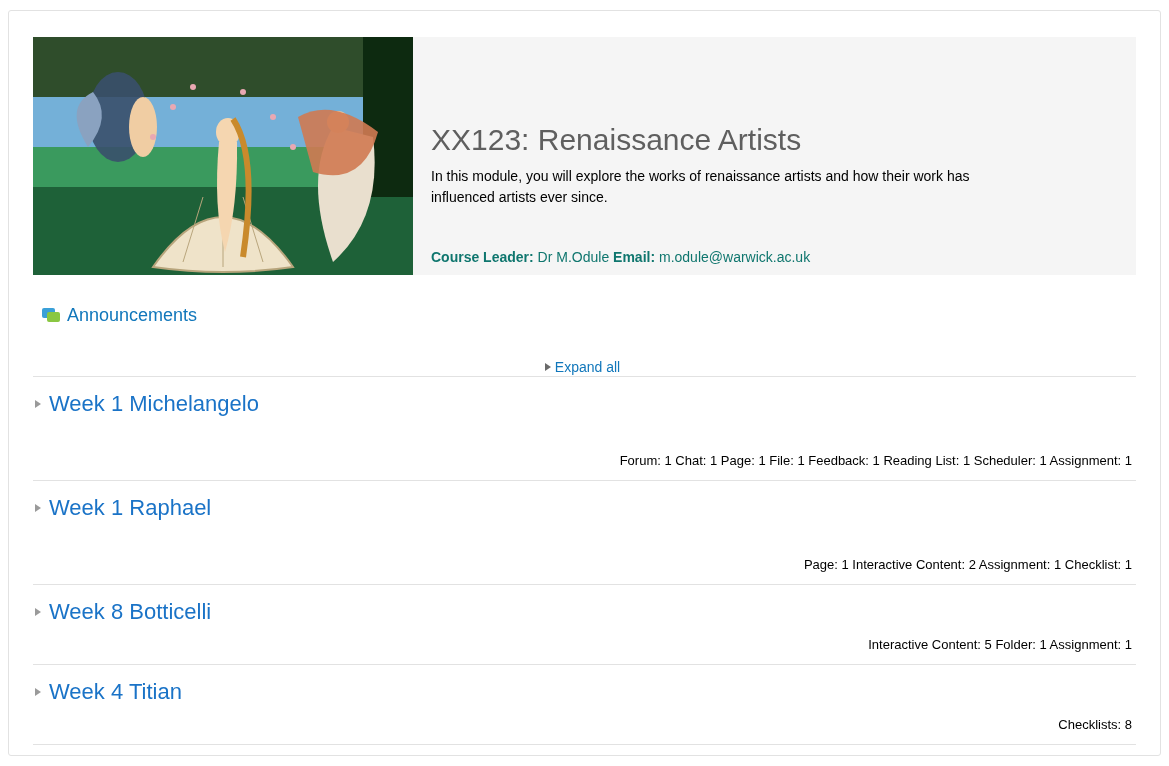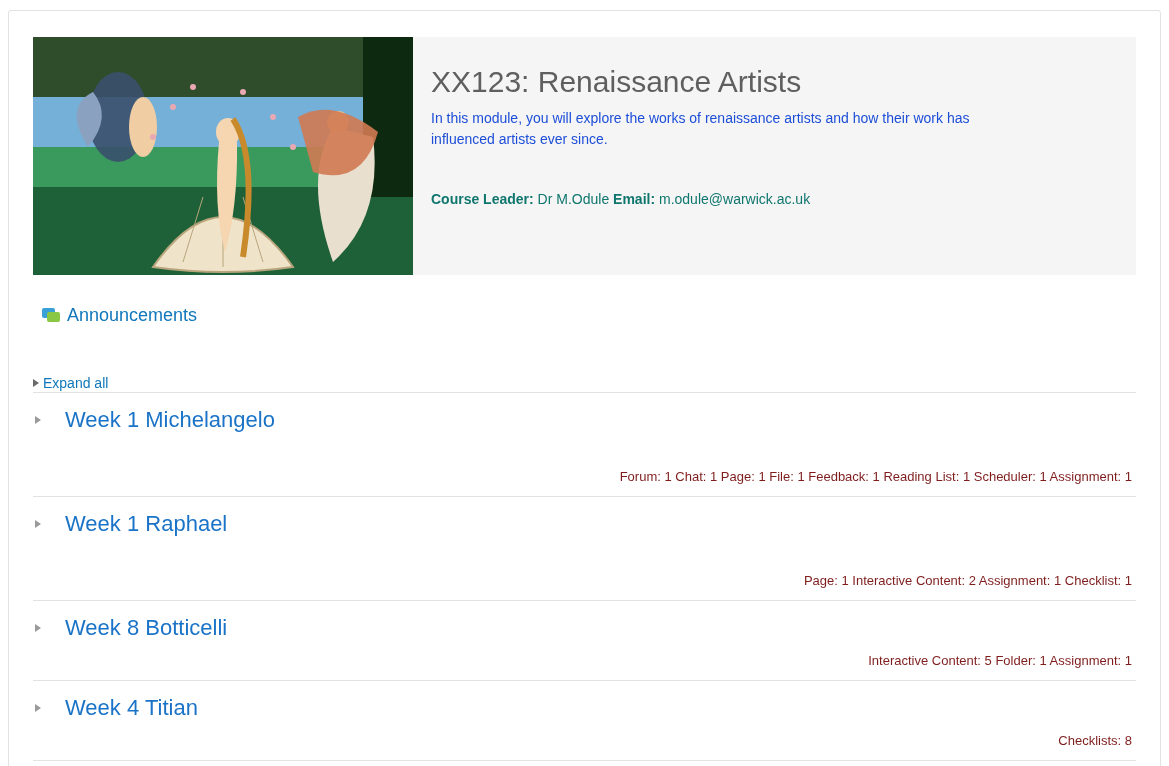--- a/index.html
+++ b/index.html
@@ -13,20 +13,21 @@
   .card {
     border: 1px solid #e2e2e2;
     border-radius: 3px;
     padding: 26px 24px 10px 24px;
     background: #fff;
   }
   
   .course-header {
     display: flex;
     background: #f5f5f5;
+    align-items: flex-end;
   }
   .course-image {
     width: 380px;
     height: 238px;
     flex: 0 0 380px;
     background: linear-gradient(to bottom, #2f4d2b 0%, #2f4d2b 25%, #6fa7d6 25%, #6fa7d6 45%, #3a8a58 45%, #3a8a58 60%, #1e6138 60%, #1e6138 100%);
     position: relative;
     overflow: hidden;
   }
   .course-image svg { position:absolute; top:0; left:0; }
@@ -36,21 +37,21 @@
   }
   .course-title {
     font-size: 30px;
     font-weight: 300;
     color: #5f5f5f;
     margin: 0 0 8px 0;
     line-height: 1.15;
   }
   .course-desc {
     font-size: 14px;
-    color: #1d4ed8;
+    color: #000000;
     line-height: 1.55;
     margin: 0 0 40px 0;
     max-width: 560px;
   }
   .course-leader {
     font-size: 14px;
     color: #0f766e;
   }
   .course-leader b { font-weight: 600; }
 
@@ -66,22 +67,22 @@
     width: 20px; height: 18px; position: relative;
   }
   .ann-link {
     color: #1177bb;
     font-size: 18px;
     cursor: pointer;
   }
 
   
   .expand-row {
-    text-align: left;
-    margin-top: 48px;
+    text-align: center;
+    margin-top: 32px;
     padding-right: 4px;
   }
   .expand-all {
     color: #1177bb;
     font-size: 14px;
     cursor: pointer;
   }
   .expand-all .tri {
     display: inline-block;
     width: 0; height: 0;
@@ -93,40 +94,40 @@
   }
 
   
   .section {
     border-top: 1px solid #e2e2e2;
     padding: 14px 0 4px 0;
   }
   .section-head {
     display: flex;
     align-items: center;
-    gap: 24px;
+    gap: 8px;
     cursor: pointer;
     padding-bottom: 6px;
   }
   .section-head .tri {
     width: 0; height: 0;
     border-top: 4px solid transparent;
     border-bottom: 4px solid transparent;
     border-left: 6px solid #9a9a9a;
     margin-left: 2px;
   }
   .section-title {
     font-size: 22px;
     font-weight: 400;
     color: #1a73c7;
   }
   .section-summary {
     text-align: right;
     font-size: 13px;
-    color: #7f1d1d;
+    color: #000000;
     padding: 30px 4px 8px 0;
   }
   .section-summary.tight { padding-top: 6px; }
   .section.last { border-bottom: 1px solid #e2e2e2; }
 </style>
 </head>
 <body>
 
 <div class="card">
 

